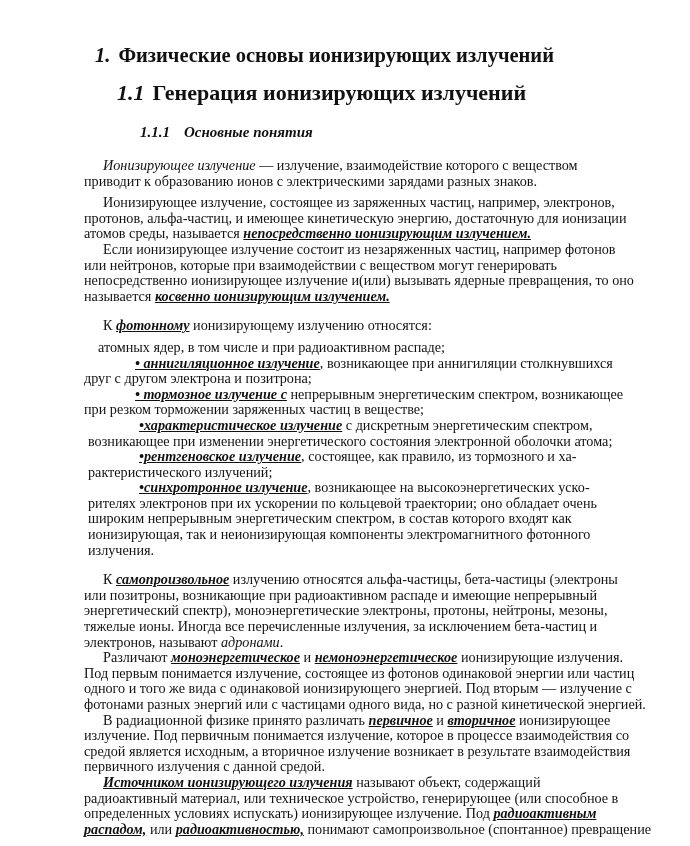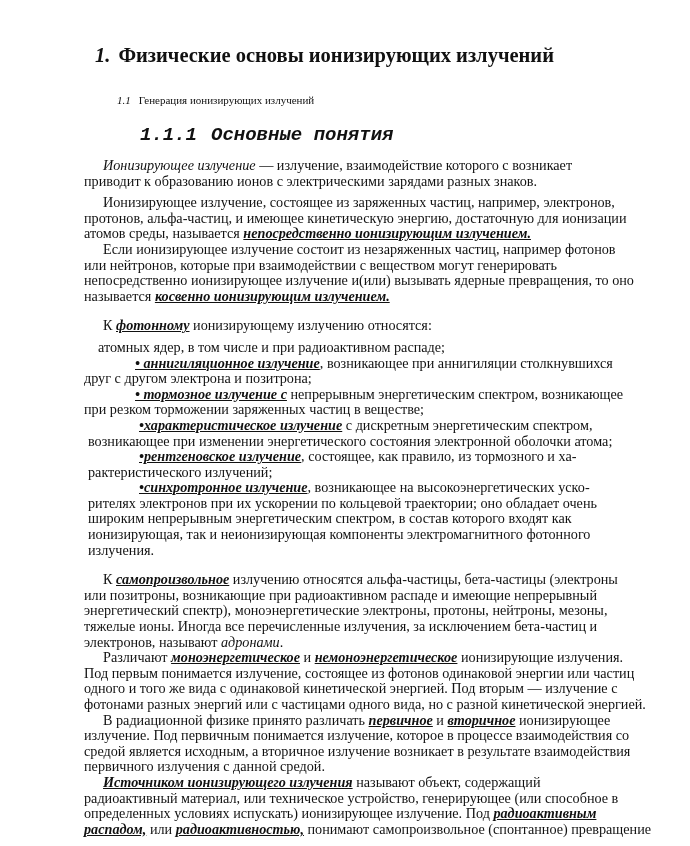--- a/index.html
+++ b/index.html
@@ -1,19 +1,19 @@
 <!DOCTYPE html>
 <html><head>
 <meta charset="utf-8">
 <style>
   html,body{margin:0;padding:0;background:#fff;}
   body{width:690px;height:846px;overflow:hidden;position:relative;font-family:"Liberation Serif","DejaVu Serif",serif;color:#111;}
   .h1{position:absolute;left:95px;top:44px;font-size:20.5px;font-weight:bold;white-space:nowrap;text-align:right;}
-  .h2{position:absolute;left:117px;top:94px;font-size:11px;font-weight:normal;white-space:nowrap;}
-  .h3{position:absolute;left:140px;top:124px;font-size:19px;font-weight:bold;font-style:italic;white-space:nowrap;font-family:Liberation Mono, monospace;}
+  .h2{position:absolute;left:117px;top:80px;font-size:22px;font-weight:bold;white-space:nowrap;}
+  .h3{position:absolute;left:140px;top:124px;font-size:15px;font-weight:bold;font-style:italic;white-space:nowrap;}
   .num{font-style:italic;margin-right:8px;}
   .h3 .num{margin-right:14px;}
   .body{position:absolute;left:84px;top:158px;width:572px;font-size:14.2px;line-height:15.6px;}
   .l{white-space:nowrap;height:15.6px;}
   .ind{padding-left:19px;}
   .bi{padding-left:51px;}
   .bc{padding-left:14px;}
   .gap{height:6px;}
   .gap2{height:14px;}
   i{font-style:italic;}
@@ -22,21 +22,21 @@
 </head>
 <body>
 
 <div class="h1"><span class="num">1.</span><span>Физические основы ионизирующих излучений</span></div>
 <div class="h2"><span class="num">1.1</span><span>Генерация ионизирующих излучений</span></div>
 <div class="h3"><span class="num">1.1.1</span><span>Основные понятия</span></div>
 
 <div class="body">
 
   <div>
-    <div class="l ind"><i>Ионизирующее излучение</i><span> — излучение, взаимодействие которого с возникает</span></div>
+    <div class="l ind"><i>Ионизирующее излучение</i><span> — излучение, взаимодействие которого с веществом</span></div>
     <div class="l">приводит к образованию ионов с электрическими зарядами разных знаков.</div>
   </div>
   <div class="gap"></div>
 
   <div>
     <div class="l ind">Ионизирующее излучение, состоящее из заряженных частиц, например, электронов,</div>
     <div class="l">протонов, альфа-частиц, и имеющее кинетическую энергию, достаточную для ионизации</div>
     <div class="l"><span>атомов среды, называется </span><b>непосредственно ионизирующим излучением.</b></div>
   </div>
 
@@ -85,21 +85,21 @@
     <div class="l ind"><span>К </span><b>самопроизвольное</b><span> излучению относятся альфа-частицы, бета-частицы (электроны</span></div>
     <div class="l">или позитроны, возникающие при радиоактивном распаде и имеющие непрерывный</div>
     <div class="l">энергетический спектр), моноэнергетические электроны, протоны, нейтроны, мезоны,</div>
     <div class="l">тяжелые ионы. Иногда все перечисленные излучения, за исключением бета-частиц и</div>
     <div class="l"><span>электронов, называют </span><i>адронами</i><span>.</span></div>
   </div>
 
   <div>
     <div class="l ind"><span>Различают </span><b>моноэнергетическое</b><span> и </span><b>немоноэнергетическое</b><span> ионизирующие излучения.</span></div>
     <div class="l">Под первым понимается излучение, состоящее из фотонов одинаковой энергии или частиц</div>
-    <div class="l">одного и того же вида с одинаковой кинетической энергией. Под вторым — излучение с</div>
+    <div class="l">одного и того же вида с одинаковой ионизирующего энергией. Под вторым — излучение с</div>
     <div class="l">фотонами разных энергий или с частицами одного вида, но с разной кинетической энергией.</div>
   </div>
 
   <div>
     <div class="l ind"><span>В радиационной физике принято различать </span><b>первичное</b><span> и </span><b>вторичное</b><span> ионизирующее</span></div>
     <div class="l">излучение. Под первичным понимается излучение, которое в процессе взаимодействия со</div>
     <div class="l">средой является исходным, а вторичное излучение возникает в результате взаимодействия</div>
     <div class="l">первичного излучения с данной средой.</div>
   </div>
 

